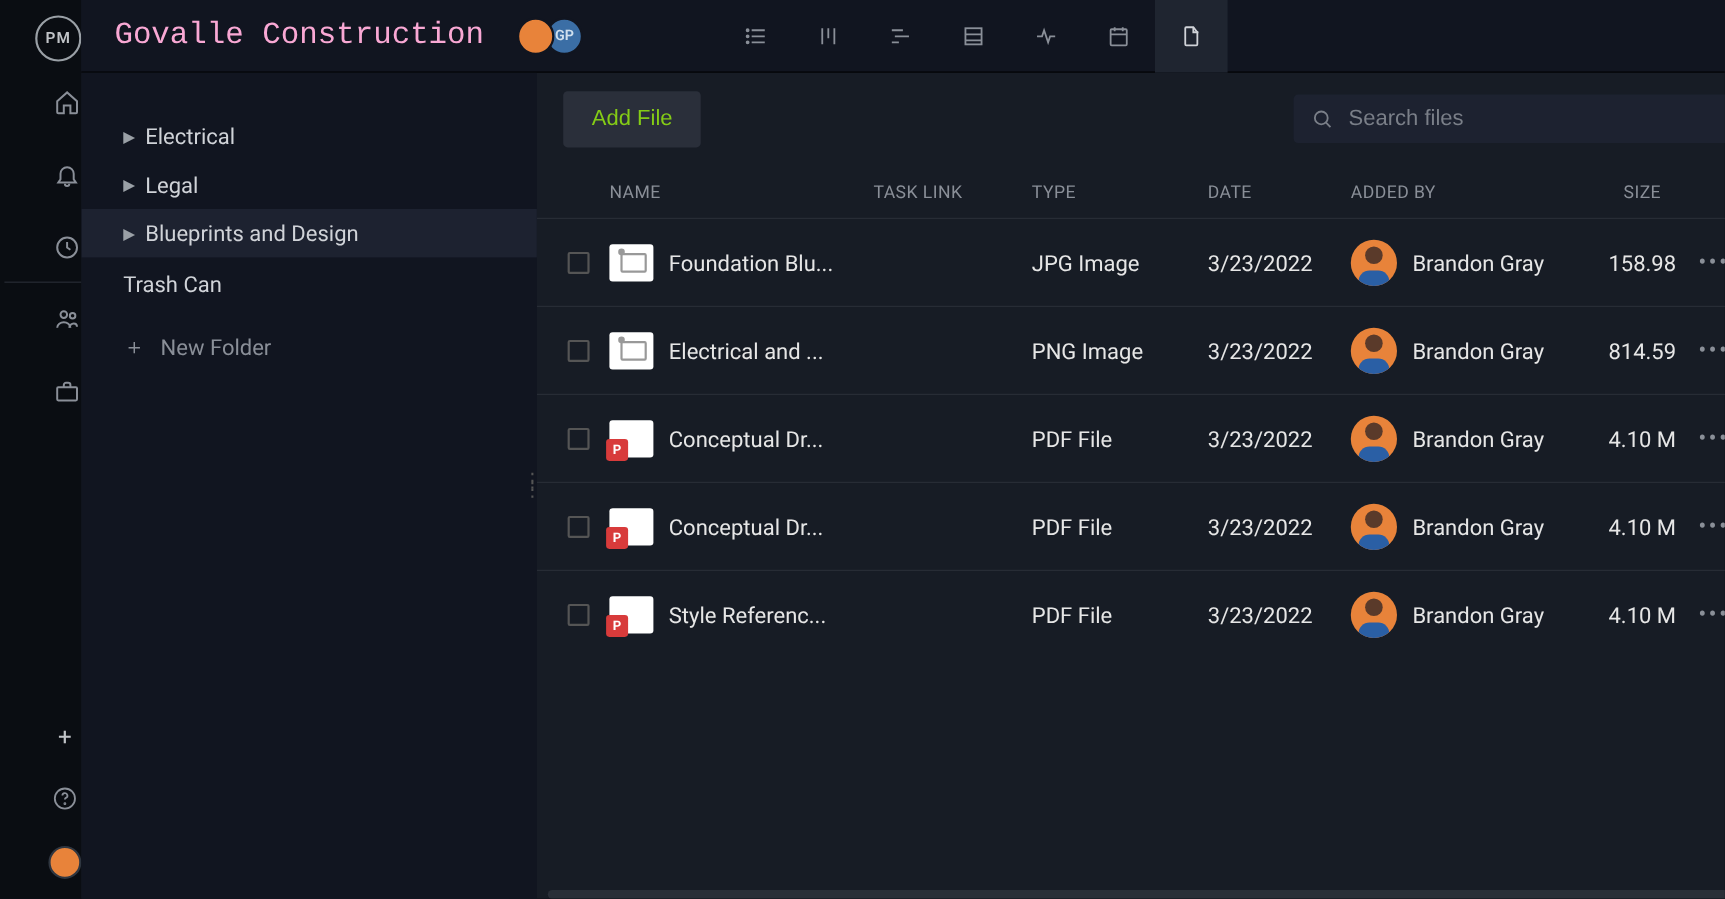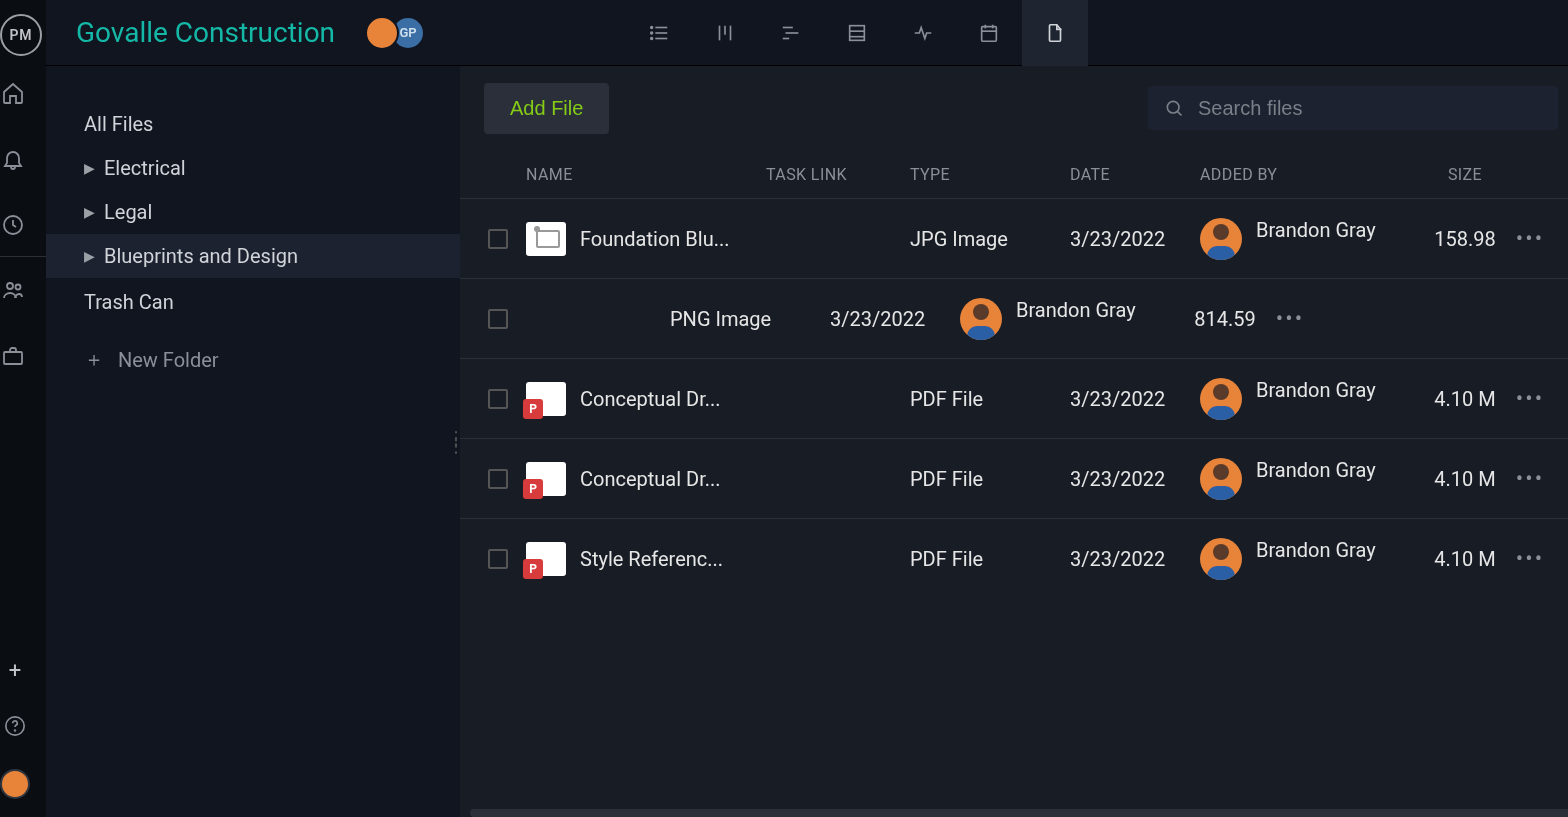--- a/index.html
+++ b/index.html
@@ -1,36 +1,36 @@
 <!DOCTYPE html>
 <html><head>
 <meta charset="utf-8">
 <style>
   * { box-sizing: border-box; margin: 0; padding: 0; }
   html, body { width: 1568px; height: 817px; overflow: hidden; font-family: -apple-system, BlinkMacSystemFont, "Segoe UI", Roboto, Arial, sans-serif; background: #0d1117; color: #e6e6e6; }
   .app { display: flex; width: 100%; height: 100%; }
 
   
-  .rail { width: 46px; background: #0a0d12; display: flex; flex-direction: column; align-items: flex-start; padding-top: 14px; flex-shrink: 0; }
+  .rail { width: 74px; background: #0a0d12; display: flex; flex-direction: column; align-items: flex-end; padding-top: 14px; flex-shrink: 0; }
   .rail-logo { width: 42px; height: 42px; border-radius: 50%; border: 2px solid #9aa0a6; display:flex; align-items:center; justify-content:center; font-size:14px; color:#c0c3c7; font-weight:600; margin-bottom: 24px; letter-spacing:1px;}
   .rail-icons { display:flex; flex-direction:column; align-items:center; gap: 40px; }
   .rail-icon { width: 26px; height: 26px; display:flex; align-items:center; justify-content:center; color:#8a8f98; cursor:pointer; }
   .rail-icon svg { stroke: currentColor; fill: none; stroke-width: 1.8; }
   .rail-divider { width:70px; height:1px; background:#2a2f38; margin:18px 0 20px; }
   .rail-spacer { flex: 1; }
   .rail-bottom { display:flex; flex-direction:column; align-items:center; gap: 30px; margin-bottom: 18px; }
   .rail-plus { font-size: 22px; color:#c0c3c7; }
   .rail-avatar-small { width: 30px; height:30px; border-radius:50%; background:#e8833a; border:2px solid #2f3640; }
 
   
   .main { flex:1; display:flex; flex-direction:column; background:#171c25; }
 
   
   .topbar { height: 66px; background:#111520; display:flex; align-items:center; padding: 0 0 0 30px; border-bottom:1px solid #000; }
-  .project-title { font-size: 28px; color:#14b8a6; font-weight:400; }
+  .project-title { font-size: 28px; color:#f9a8d4; font-weight:400;font-family:Liberation Mono, monospace; }
   .avatar-stack { display:flex; margin-left: 30px; align-items: center; }
   .avatar-stack .av { width:34px; height:34px; border-radius:50%; border:2px solid #111520; margin-left:-8px; display:flex; align-items:center; justify-content:center; font-size:13px; font-weight:600; }
   .avatar-stack .av:first-child { margin-left:0; background:#e8833a; z-index:2;}
   .avatar-stack .av.gp { background:#3b6ea5; color:#d0e0ee; z-index:1;}
   .view-icons { display:flex; margin-left:auto; height:100%; }
   .view-icon { width:66px; height:66px; display:flex; align-items:center; justify-content:center; color:#8a8f98; cursor:pointer;}
   .view-icon.active { background:#1f2530; color:#d0d3d8; }
   .view-icon svg { stroke: currentColor; fill:none; stroke-width:1.8; }
   .topbar-pad { width: 500px; }
 
@@ -57,21 +57,21 @@
   .search-wrap input { flex:1; background:transparent; border:none; outline:none; color:#d0d3d8; font-size:20px;}
   .search-wrap input::placeholder { color:#7a7f88; }
 
   .table { flex:1; overflow: hidden; }
   .table-header { display:flex; align-items:center; height:48px; padding: 0 28px; color:#8a8f98; font-size:16px; letter-spacing:0.4px;}
   .col-check { width: 38px; }
   .col-name { flex: 0 0 240px; display:flex; align-items:center; gap:14px;}
   .col-task { flex: 0 0 144px; }
   .col-type { flex: 0 0 160px; }
   .col-date { flex: 0 0 130px; }
-  .col-added { flex: 0 0 230px; display:flex; align-items:flex-start; gap:14px;}
+  .col-added { flex: 0 0 230px; display:flex; align-items:center; gap:14px;}
   .col-size { flex: 0 0 70px; text-align: center; }
   .col-actions { flex: 0 0 60px; display:flex; justify-content:center;}
 
   .table-row { display:flex; align-items:center; height:80px; padding: 0 28px; font-size:20px; color:#e6e6e6; border-top:1px solid #2a2f38;}
   .checkbox { width:20px; height:20px; border:2px solid #555; border-radius:2px; cursor:pointer;}
   .file-icon { width:40px; height:34px; background:#fff; border-radius:3px; display:flex; align-items:center; justify-content:center; position:relative; flex-shrink:0;}
   .file-icon.img::before { content:""; position:absolute; width:20px; height:14px; border:2px solid #999; border-radius:2px; top:8px; left:10px;}
   .file-icon.img::after { content:""; position:absolute; width:6px; height:6px; background:#999; border-radius:50%; top:4px; left:8px;}
   .file-icon.pdf { background:#fff; }
   .file-icon.pdf .badge { position:absolute; left:-3px; bottom:-3px; width:20px; height:20px; background:#d83b3b; color:#fff; font-size:12px; font-weight:bold; display:flex; align-items:center; justify-content:center; border-radius:3px;}
@@ -198,23 +198,20 @@
               <polyline points="14 3 14 8 19 8"></polyline>
             </svg>
           </div>
         <div class="topbar-pad"></div>
       </div>
     </div>
 
     <div class="body">
 
       <div class="folder-sidebar">
-        <div class="folder-item">
-          <span>All Files</span>
-        </div>
         <div id="folder-list">
             <div class="folder-item sub">
               <span class="caret">▶</span>
               <span>Electrical</span>
             </div>
             <div class="folder-item sub">
               <span class="caret">▶</span>
               <span>Legal</span>
             </div>
             <div class="folder-item sub selected">
@@ -277,20 +274,24 @@
                 </div>
                 <div class="col-size">158.98</div>
                 <div class="col-actions">
                   <span class="row-actions">•••</span>
                 </div>
               </div>
               <div class="table-row">
                 <div class="col-check">
                   <div class="checkbox"></div>
                 </div>
+                <div class="col-name">
+                  <div class="file-icon img"></div>
+                  <span class="filename">Electrical and ...</span>
+                </div>
                 <div class="col-task"></div>
                 <div class="col-type">PNG Image</div>
                 <div class="col-date">3/23/2022</div>
                 <div class="col-added">
                   <div class="user-avatar"></div>
                   <span>Brandon Gray</span>
                 </div>
                 <div class="col-size">814.59</div>
                 <div class="col-actions">
                   <span class="row-actions">•••</span>

